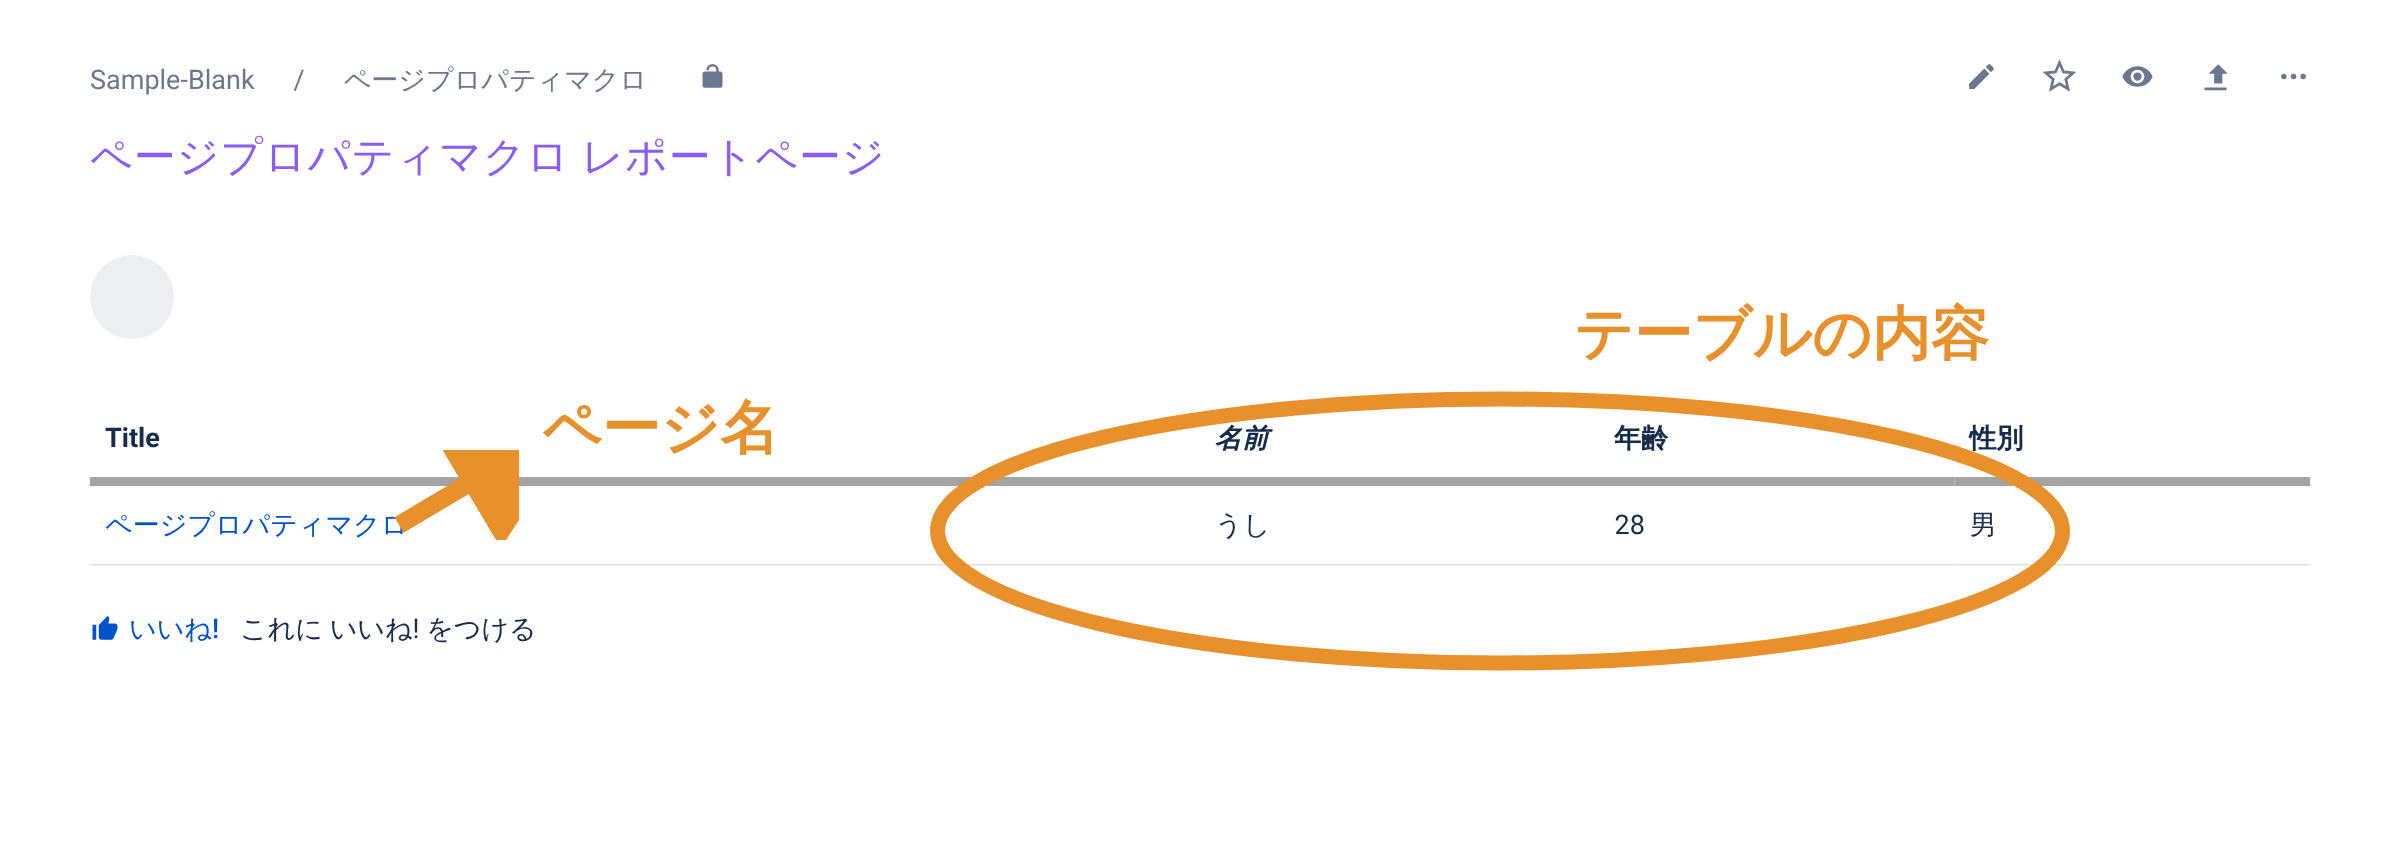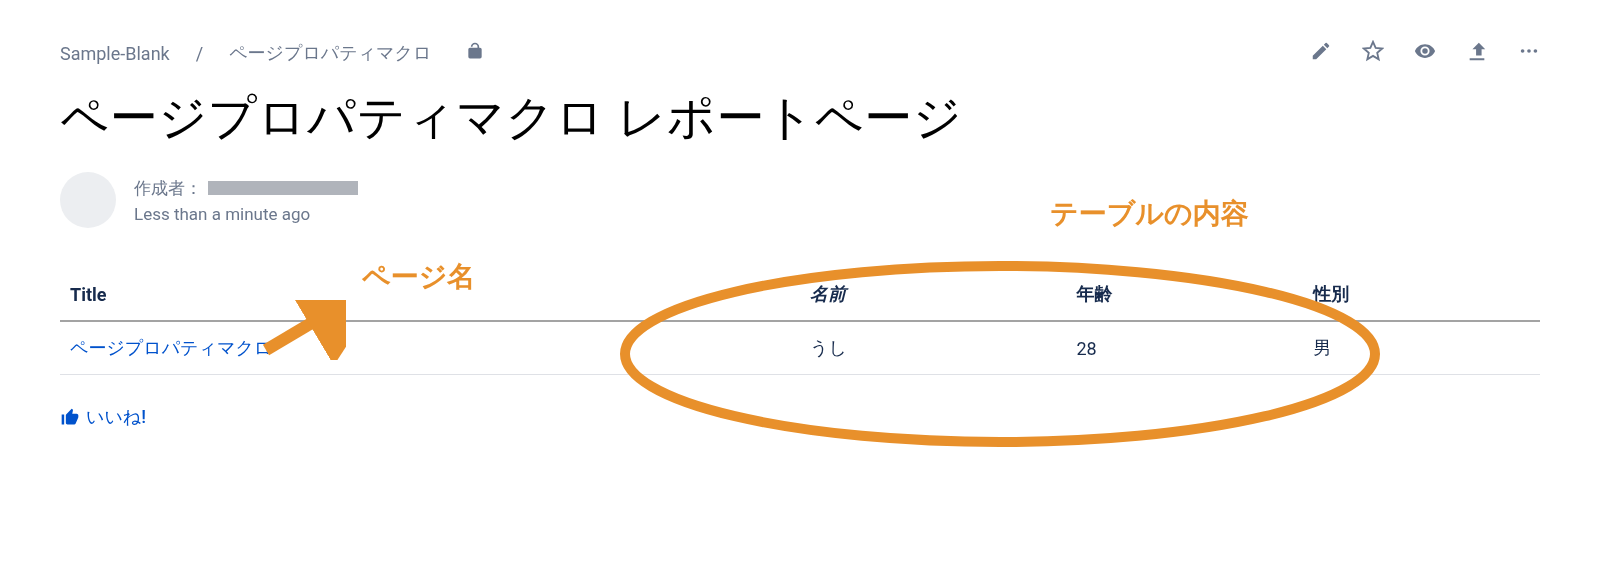--- a/index.html
+++ b/index.html
@@ -28,24 +28,24 @@
     .breadcrumb-link { color: #6b778c; text-decoration: none; }
     .breadcrumb-sep { color: #6b778c; }
     .actions {
       display: flex;
       align-items: center;
       gap: 30px;
       color: #6b778c;
     }
     .actions svg { width: 22px; height: 22px; fill: #6b778c; }
     .page-title {
-      font-size: 48px;
+      font-size: 28px;
       font-weight: 500;
-      color: #000000;
-      margin-bottom: 22px;
+      color: #8b5cf6;
+      margin-bottom: 46px;
       letter-spacing: 0.5px;
     }
     .author-row {
       display: flex;
       align-items: center;
       gap: 18px;
       margin-bottom: 40px;
     }
     .avatar {
       width: 56px;
@@ -64,41 +64,41 @@
     }
     table.report th, table.report td {
       text-align: left;
       padding: 14px 10px;
       border-bottom: 1px solid #dfe1e6;
       font-size: 18px;
     }
     table.report th {
       font-weight: 700;
       color: #172b4d;
-      border-bottom: 2px solid #a3a3a3;
+      border-bottom: 6px solid #a3a3a3;
     }
     table.report td { color: #172b4d; }
     .page-link { color: #0052cc; text-decoration: none; }
     .footer-row {
       display: flex;
       justify-content: space-between;
       align-items: center;
       font-size: 18px;
       margin-top: 10px;
     }
     .like-section { display: flex; align-items: flex-start; gap: 14px; }
     .like-btn { display: flex; align-items: center; gap: 6px; color: #0052cc; cursor: pointer; font-weight: 500; }
     .like-btn svg { width: 20px; height: 20px; fill: #0052cc; }
     .like-prompt { color: #172b4d; }
     .labels-area { display: flex; align-items: center; gap: 12px; color: #6b778c; }
     .labels-area svg { width: 20px; height: 20px; fill: #6b778c; }
     
     .annotation {
       position: absolute;
-      font-size: 28px;
+      font-size: 39px;
       font-weight: 700;
       color: #e8902b;
       pointer-events: none;
     }
     .ann-pagename { top: 258px; left: 362px; }
     .ann-table { top: 195px; left: 1050px; }
     .arrow {
       position: absolute;
       top: 300px;
       left: 256px;
@@ -151,27 +151,20 @@
           <circle cx="12" cy="12" r="2"></circle>
           <circle cx="19" cy="12" r="2"></circle>
         </svg></span>
   </div>
 </div>
 
 <h1 class="page-title">ページプロパティマクロ レポートページ</h1>
 
 <div class="author-row">
   <div class="avatar"></div>
-  <div class="author-info">
-    <div class="author-line">
-      <span>作成者：</span>
-      <span class="redact"></span>
-    </div>
-    <div class="timestamp">Less than a minute ago</div>
-  </div>
 </div>
 
 <table class="report">
   <thead>
     <tr>
       <th class="col-title">Title</th>
       <th class="col-name">名前</th>
       <th class="col-age">年齢</th>
       <th class="col-sex">性別</th>
     </tr>
@@ -187,20 +180,21 @@
 </table>
 
 <div class="footer-row">
   <div class="like-section">
     <span class="like-btn">
       <svg viewBox="0 0 24 24">
           <path d="M2 21h3V9H2v12zm20-11c0-1.1-.9-2-2-2h-5.3l.8-3.8v-.3c0-.4-.2-.8-.4-1.1L14 2 7.6 8.6C7.2 9 7 9.5 7 10v9c0 1.1.9 2 2 2h8c.8 0 1.5-.5 1.8-1.2l3-7c.1-.3.2-.5.2-.8v-2z"></path>
         </svg>
       <span>いいね!</span>
     </span>
+    <span class="like-prompt">これに いいね! をつける</span>
   </div>
 </div>
 
 <div class="annotation ann-pagename">ページ名</div>
 <div class="annotation ann-table">テーブルの内容</div>
 
 <svg class="arrow" viewBox="0 0 90 60">
   <defs>
     <marker id="ah" markerWidth="8" markerHeight="8" refX="2" refY="4" orient="auto">
       <polygon points="0 0, 8 4, 0 8" fill="#e8902b"></polygon>

